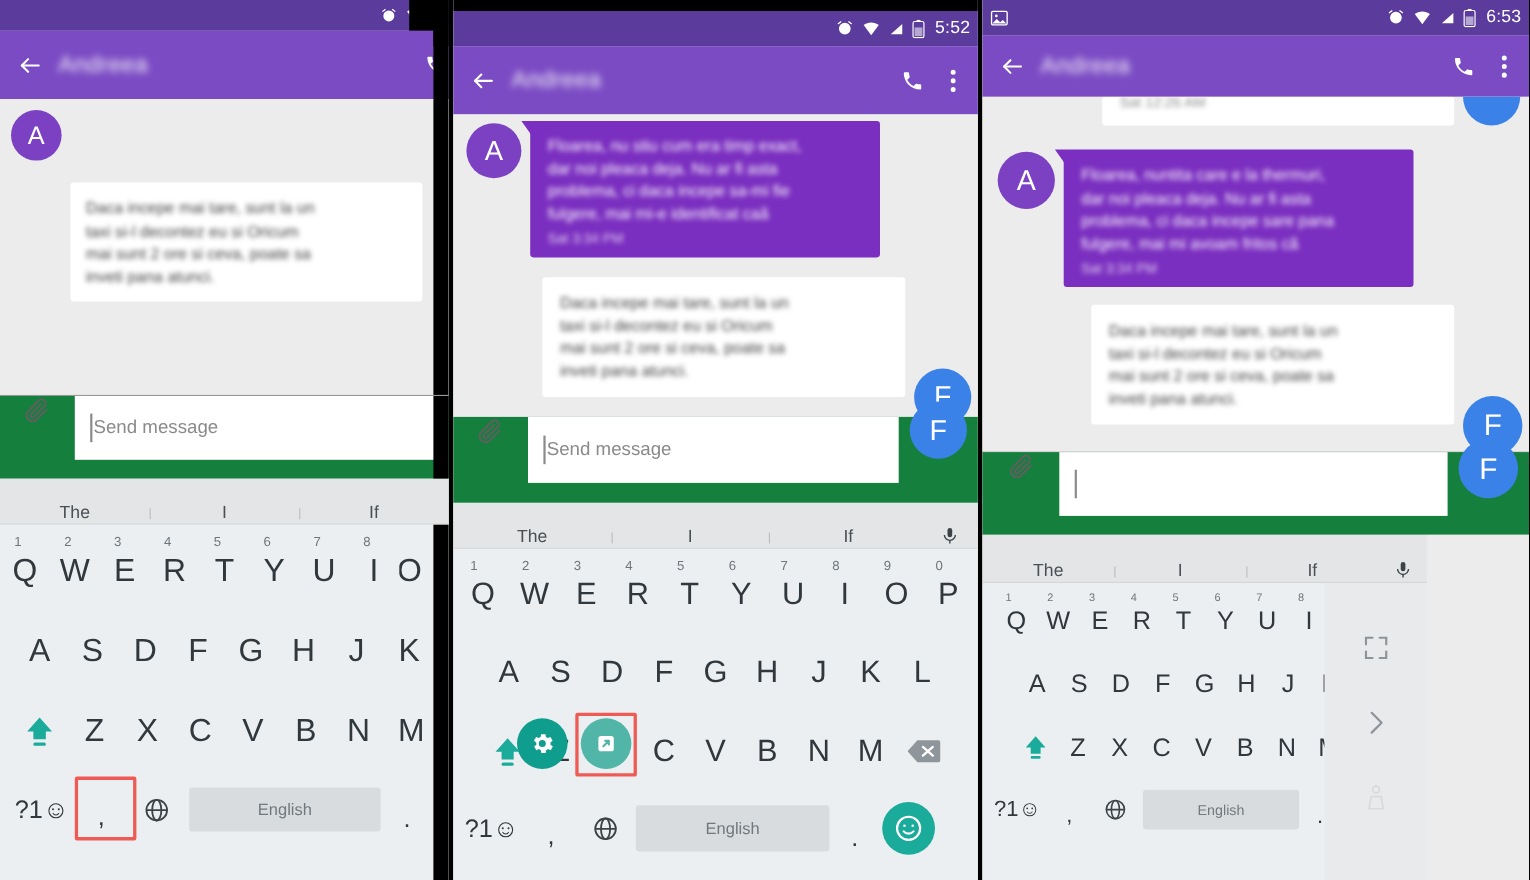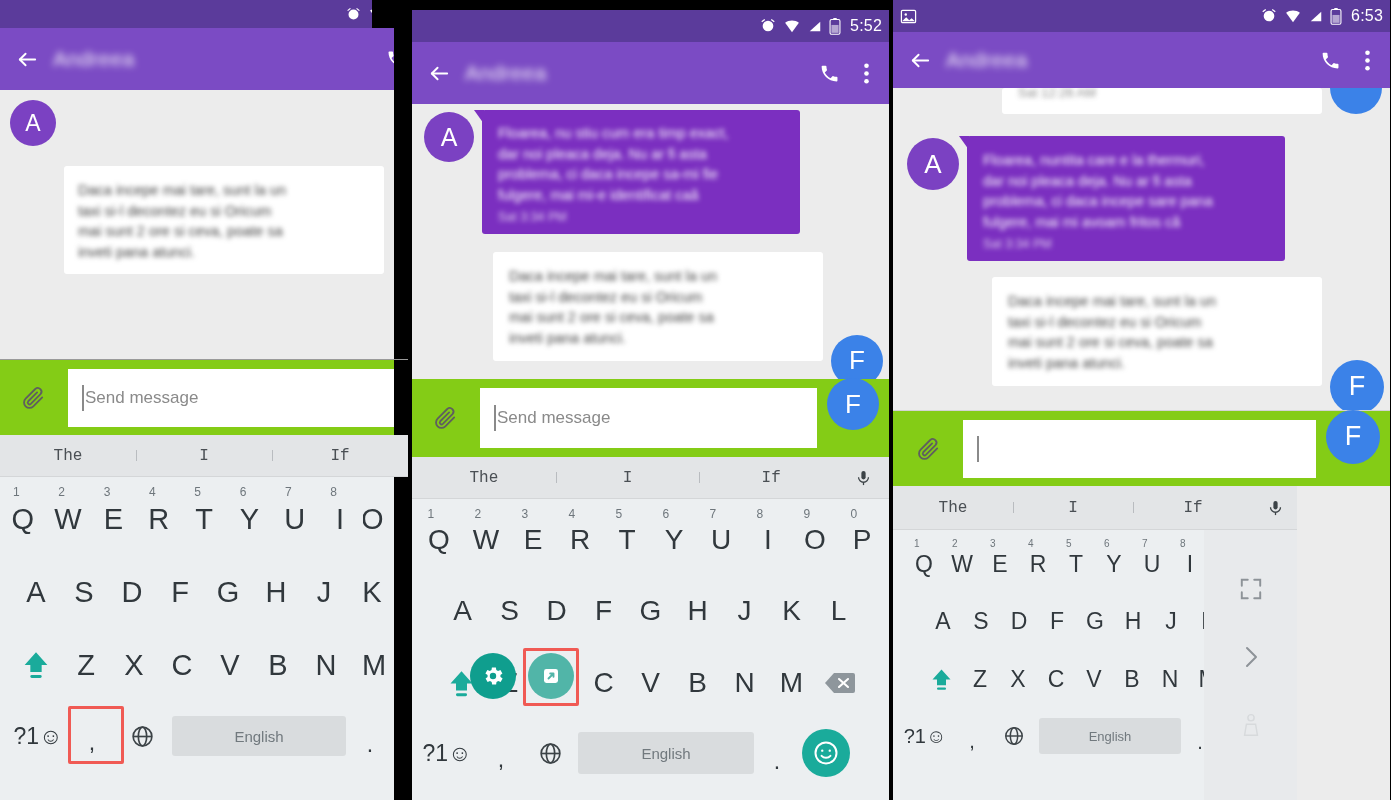--- a/index.html
+++ b/index.html
@@ -77,38 +77,37 @@
   
   .bubble.in::before {
     content: ""; position: absolute; left: -8px; top: 0;
     border-top: 0 solid transparent;
     border-right: 10px solid #7b2fc0;
     border-bottom: 14px solid transparent;
   }
 
   
   .composer {
-    background: #84cc16; display: flex; align-items: center;
+    background: #15803d; display: flex; 
     border-top: 1px solid #d3d3d3; position: relative;
   }
   .clip { line-height: 0; flex: none; }
   .inputbox {
     background: #fff; flex: 1; display: flex; align-items: center;
     position: relative;
   }
   .inputbox .ph { color: #8a8a8a; }
   .caret {
     width: 2px; background: #8a8a8a; position: absolute;
   }
 
   
   .suggest {
-    background: #e3e5e7; display: flex; align-items: center;
+    background: #e3e5e7; display: flex; align-items: flex-end;
     border-bottom: 1px solid #d4d6d8;
-    font-family: Liberation Mono, monospace;
   }
   .suggest .s {
     flex: 1; text-align: center; color: #4a4f54;
     position: relative;
   }
   .suggest .s + .s::before {
     content: ""; position: absolute; left: 0; top: 22%; height: 56%;
     width: 1px; background: #b9bcc0;
   }
   .suggest .mic { flex: none; line-height: 0; }

